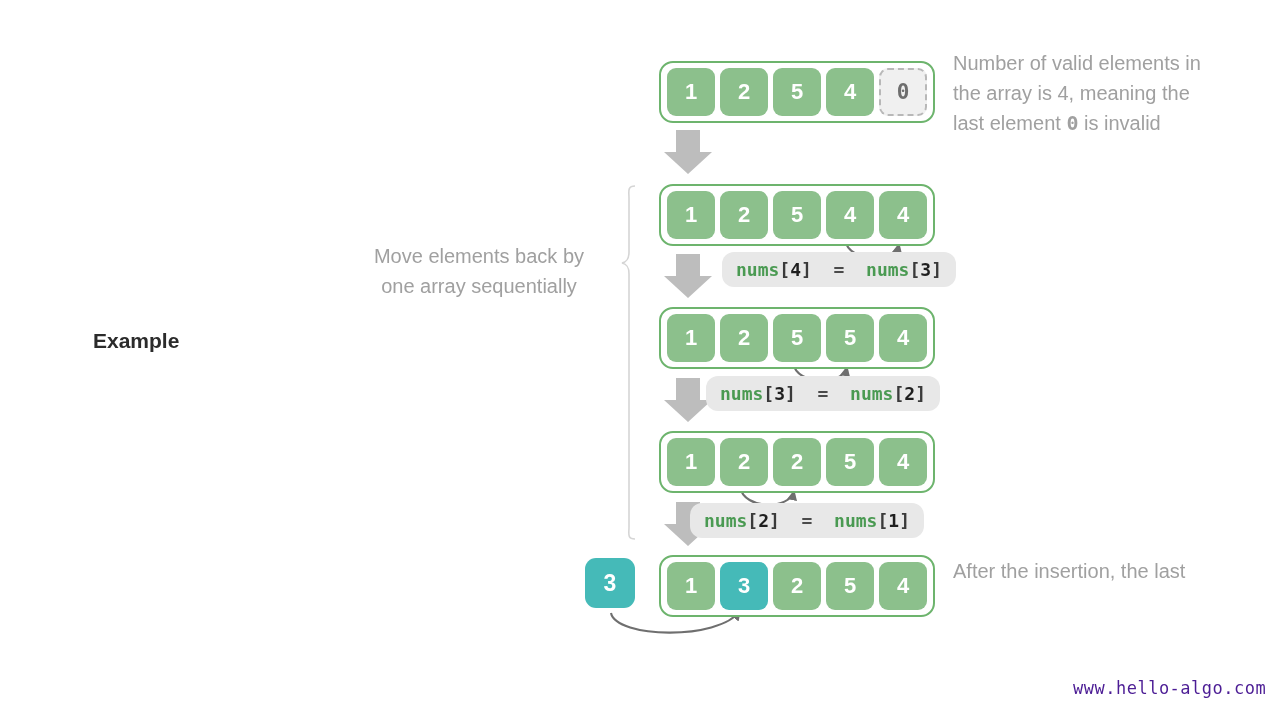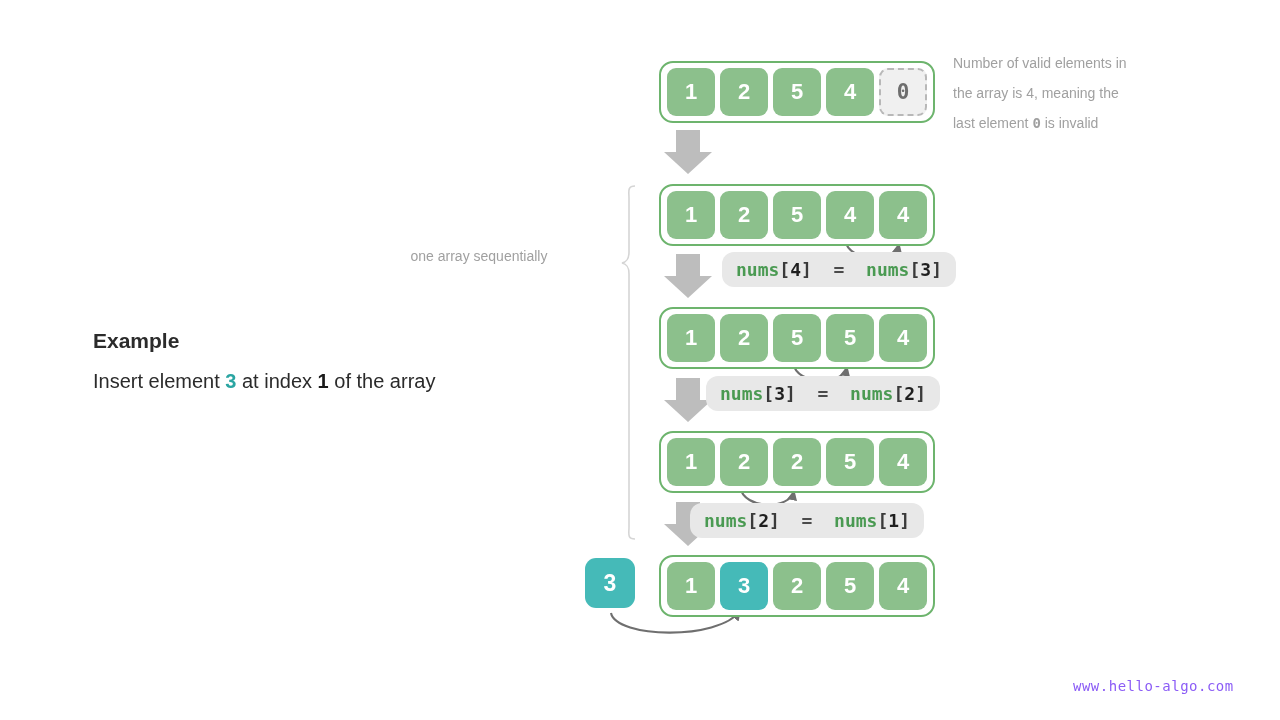--- a/index.html
+++ b/index.html
@@ -90,21 +90,21 @@
   .code-label .ident { color: #4a9a52; }
   .code-label .punc  { color: #3a3a3a; }
   .code-label .num   { color: #1f1f1f; }
   .code-label .teal  { color: #2aa5a2; }
   .code-label .op    { color: #4a4a4a; }
 
   
   .note {
     position: absolute;
     color: #a0a0a0;
-    font-size: 14px;
+    font-size: 20px;
     line-height: 30px;
     font-family: "Liberation Sans", sans-serif;
   }
   .note b {
     font-family: "DejaVu Sans Mono", monospace;
     font-weight: 700;
     color: #a0a0a0;
   }
   .note.right-align-block { width: 320px; }
   .note.center-block {
@@ -125,22 +125,22 @@
     color: #2b2b2b;
     white-space: nowrap;
   }
   .example-body .hl-teal { color: #2aa5a2; font-weight: bold; }
   .example-body .hl-bold { font-weight: bold; color: #1a1a1a; }
 
   
   .watermark {
     position: absolute;
     font-family: "DejaVu Sans Mono", monospace;
-    font-size: 14px;
-    color: #8b5cf6;
+    font-size: 17px;
+    color: #4c1d95;
     letter-spacing: 0.5px;
   }
 
   
   #overlay {
     position: absolute;
     left: 0; top: 0;
     width: 1280px;
     height: 720px;
     pointer-events: none;
@@ -183,35 +183,34 @@
     <g>
       <path d="M676,378 L700,378 L700,400 L712,400 L688,422 L664,400 L676,400 Z" fill="#bdbdbd"></path>
     </g>
     <g>
       <path d="M676,502 L700,502 L700,524 L712,524 L688,546 L664,524 L676,524 Z" fill="#bdbdbd"></path>
     </g>
   </svg>
 
   <div class="example-title" style="left:93px; top:329px;">Example</div>
 
-  <div class="example-body" style="left:93px; top:370px;">
-    <span>Insert element </span><span class="hl-teal">3</span><span> at index </span><span class="hl-bold">1</span><span> of the array</span>
-  </div>
 
   <div class="note right-align-block" style="left:953px; top:48px;">
     <div>Number of valid elements in</div>
     <div>the array is 4, meaning the</div>
     <div><span>last element </span><b>0</b><span> is invalid</span></div>
   </div>
 
   <div class="note center-block" style="left:349px; top:241px;">
+    <div>Move elements back by</div>
     <div>one array sequentially</div>
   </div>
 
   <div class="note right-align-block" style="left:953px; top:556px;">
+    <div>After the insertion, the last</div>
   </div>
 
   <div class="array-row" style="left:659px; top:61px;">
     <div class="cell">1</div>
     <div class="cell">2</div>
     <div class="cell">5</div>
     <div class="cell">4</div>
     <div class="cell empty">0</div>
   </div>
 

